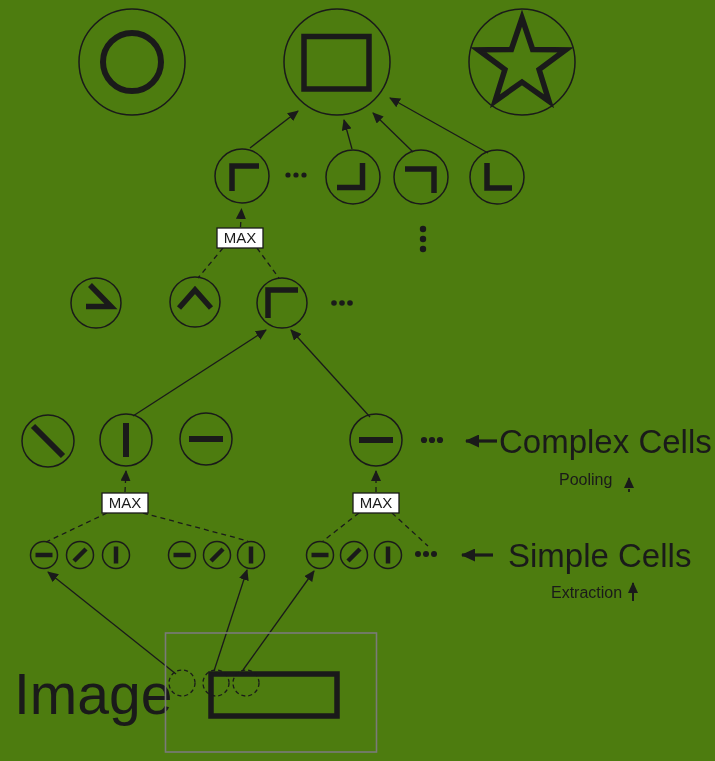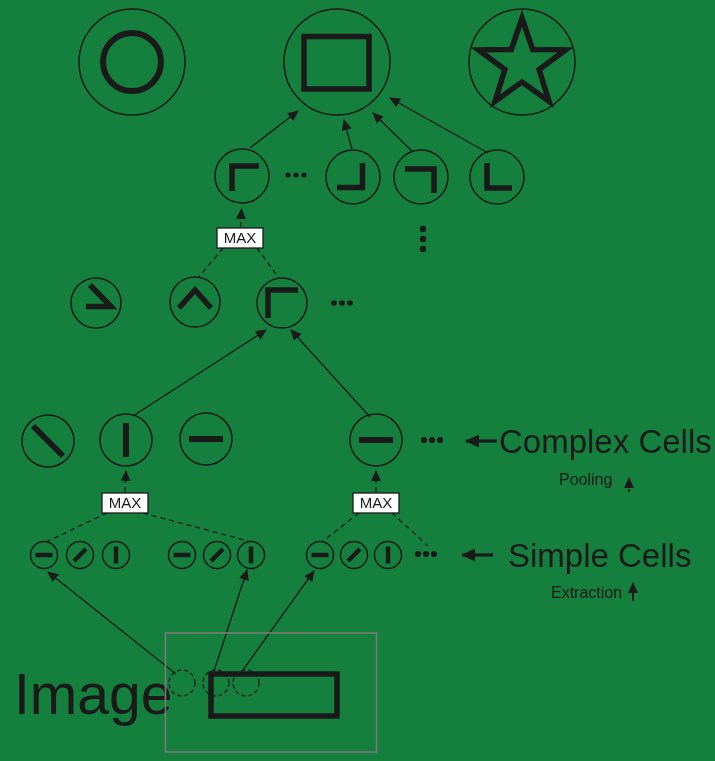--- a/index.html
+++ b/index.html
@@ -1,16 +1,16 @@
 <!DOCTYPE html>
 <html><head>
 <meta charset="utf-8">
 <style>
   html,body{margin:0;padding:0;background:#ffffff;}
-  .canvas{position:relative;width:715px;height:761px;background:#15803d;overflow:hidden;}
+  .canvas{position:relative;width:715px;height:761px;background:#4d7c0f;overflow:hidden;}
   svg{display:block;}
   svg text{font-family:"Liberation Sans","DejaVu Sans",sans-serif;fill:#1a1a1a;}
   .lbl-big{font-size:33px;}
   .lbl-small{font-size:16px;}
   .lbl-image{font-size:57px;}
   .lbl-max{font-size:15px;}
   .thin{stroke:#1a1a1a;stroke-width:1.5;fill:none;}
   .conn{stroke:#1a1a1a;stroke-width:1.3;fill:none;}
   .dash{stroke:#1a1a1a;stroke-width:1.3;fill:none;stroke-dasharray:5 4;}
   .glyph{stroke:#1a1a1a;stroke-width:5.5;fill:none;stroke-linecap:butt;stroke-linejoin:miter;}

